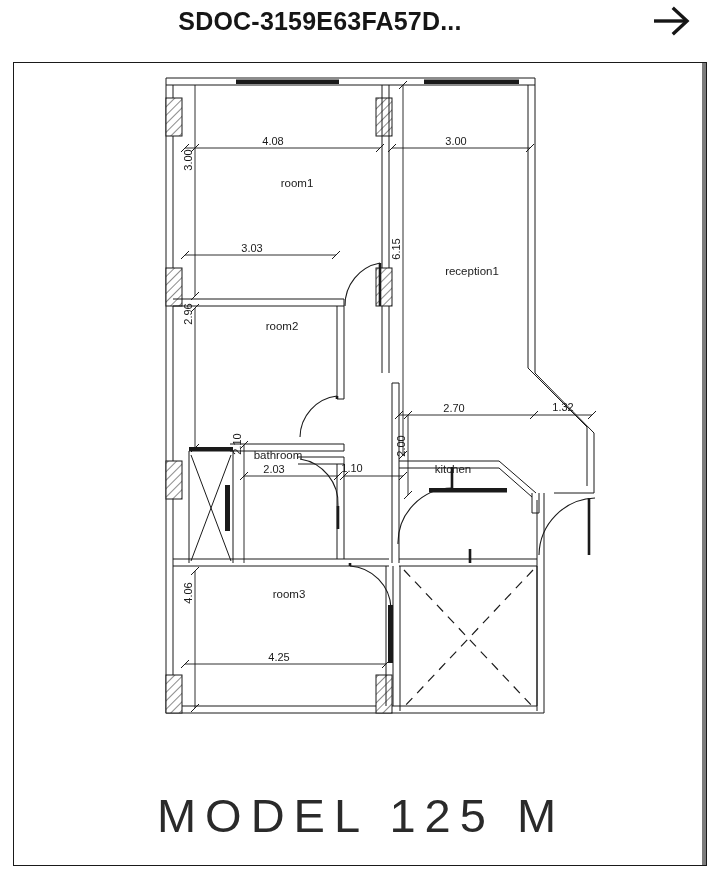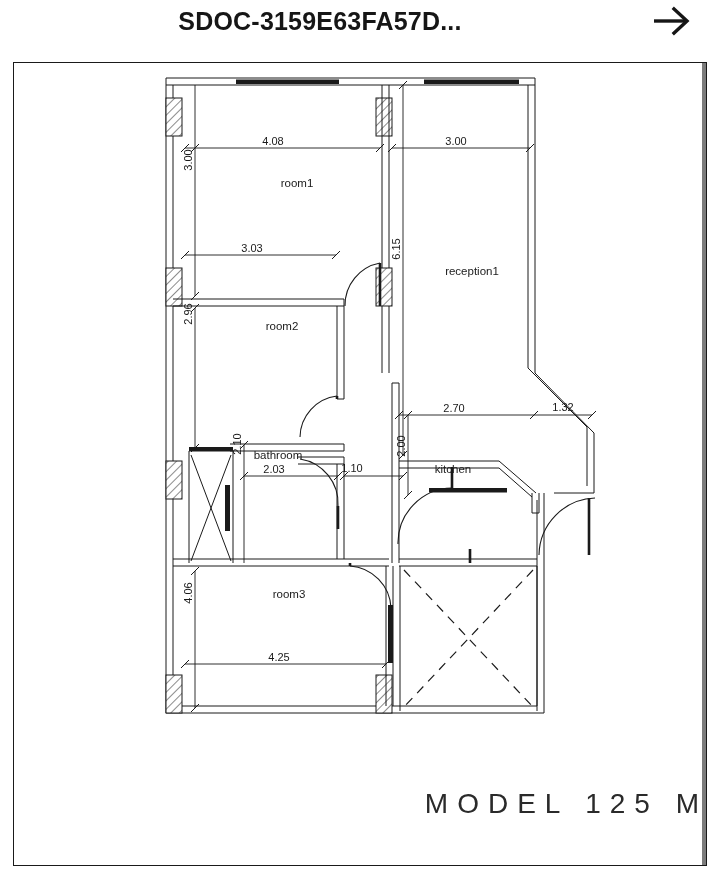--- a/index.html
+++ b/index.html
@@ -58,22 +58,22 @@
     position: absolute;
     right: 0px; top: 0px;
     width: 4px; height: 804px;
     background: #7c7c7c;
   }
   #plan-svg { position: absolute; left: 0; top: 0; }
   #model-caption {
     position: absolute;
     left: 0; top: 725px;
     width: 694px;
-    text-align: right;
-    font-size: 28px;
+    text-align: center;
+    font-size: 47px;
     letter-spacing: 9px;
     color: #2a2a2a;
     font-family: "Liberation Sans", sans-serif;
     font-weight: 300;
   }
   .lbl {
     font-family: "Liberation Sans", sans-serif;
     font-size: 11.5px;
     fill: #1a1a1a;
   }

